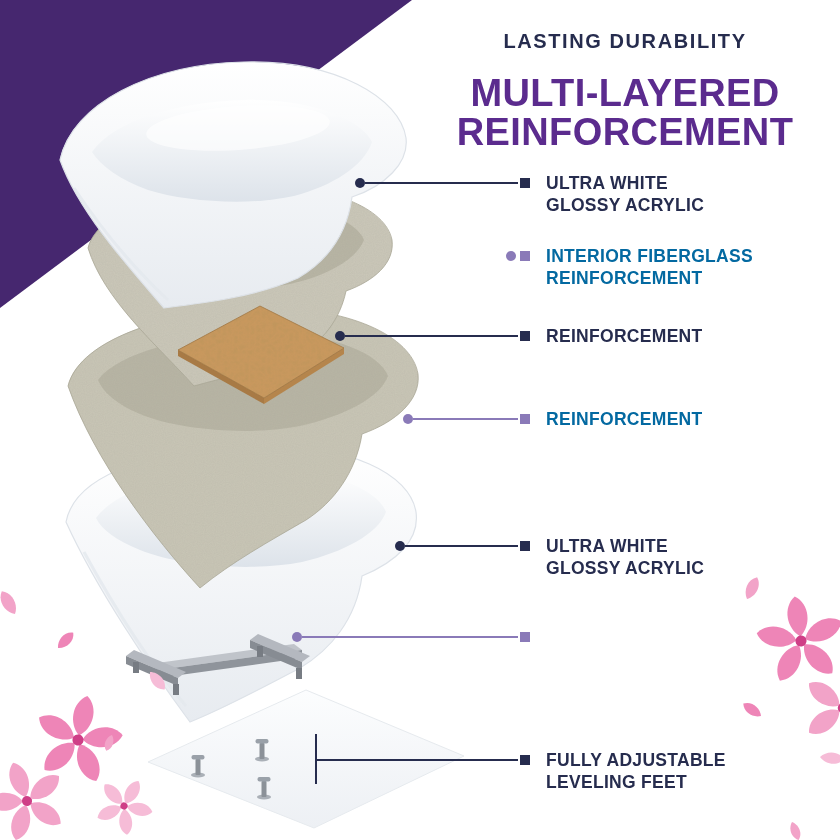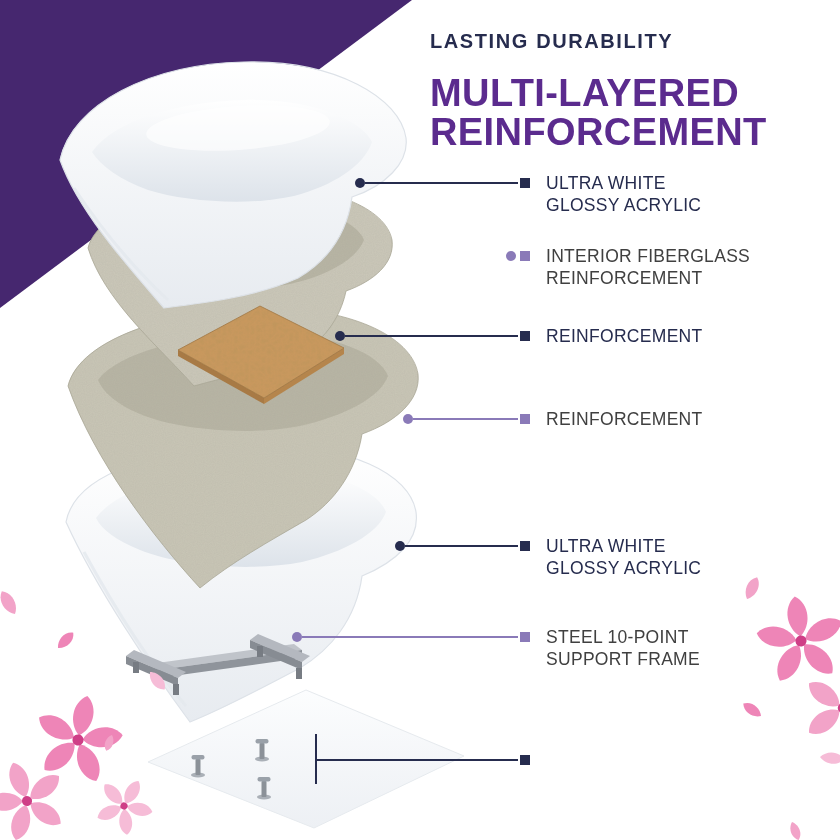--- a/index.html
+++ b/index.html
@@ -7,37 +7,37 @@
   body { font-family:"Liberation Sans", sans-serif; }
 
   .stage{
     position:relative;
     width:840px; height:840px;
     background:#ffffff;
     overflow:hidden;
   }
   .art{ position:absolute; left:0; top:0; }
 
-  .header{ position:absolute; left:430px; top:30px; width:390px; }
+  .header{ position:absolute; left:430px; top:30px; width:390px;text-align:center; }
   .eyebrow{
     font-size:20px; font-weight:bold; letter-spacing:1.6px;
     color:#262c4e;
   }
   .title{
     margin-top:21px;
     font-size:38px; line-height:39px; font-weight:bold; letter-spacing:.4px;
     color:#5b2b8e;
   }
 
   .callout{
     position:absolute; left:546px; width:285px;
-    font-weight:normal; font-size:17.5px; line-height:22px; letter-spacing:.3px;
+    font-weight:bold; font-size:17.5px; line-height:22px; letter-spacing:.3px;
     color:#262c4e;
   }
-  .callout[data-tone="purple"]{ color:#404040; }
+  .callout[data-tone="purple"]{ color:#0369a1; }
 </style>
 </head>
 <body>
 
 <div class="stage">
 
   <svg class="art" width="840" height="840" viewBox="0 0 840 840">
     <defs>
       <linearGradient id="gWhite" x1="0" y1="0" x2="0" y2="1">
         <stop offset="0" stop-color="#ffffff"></stop>
@@ -241,18 +241,18 @@
   <div class="callout" style="top:325px" data-tone="navy">
     <div>REINFORCEMENT</div>
   </div>
   <div class="callout" style="top:408px" data-tone="purple">
     <div>REINFORCEMENT</div>
   </div>
   <div class="callout" style="top:535px" data-tone="navy">
     <div>ULTRA WHITE</div>
     <div>GLOSSY ACRYLIC</div>
   </div>
-  <div class="callout" style="top:626px" data-tone="purple">
-    <div>STEEL 10-POINT</div>
-    <div>SUPPORT FRAME</div>
+  <div class="callout" style="top:749px" data-tone="navy">
+    <div>FULLY ADJUSTABLE</div>
+    <div>LEVELING FEET</div>
   </div>
 
 </div>
 
 </body></html>

